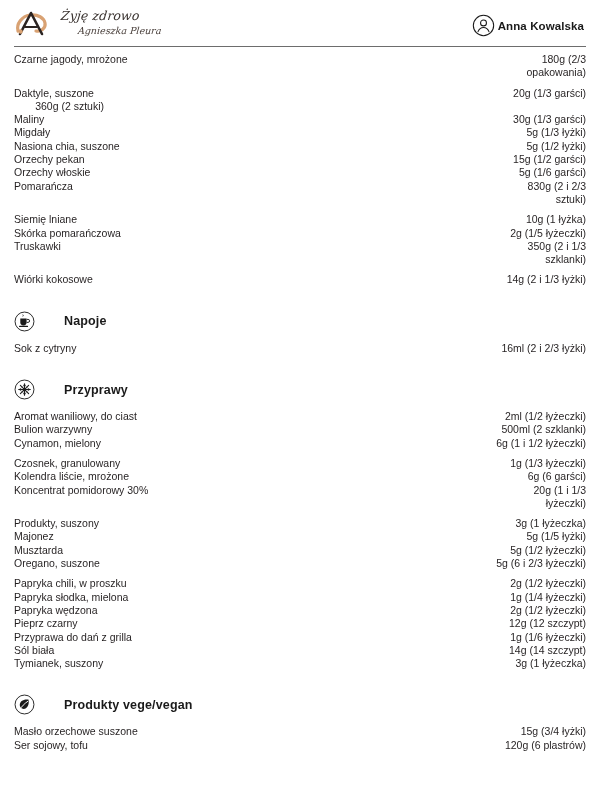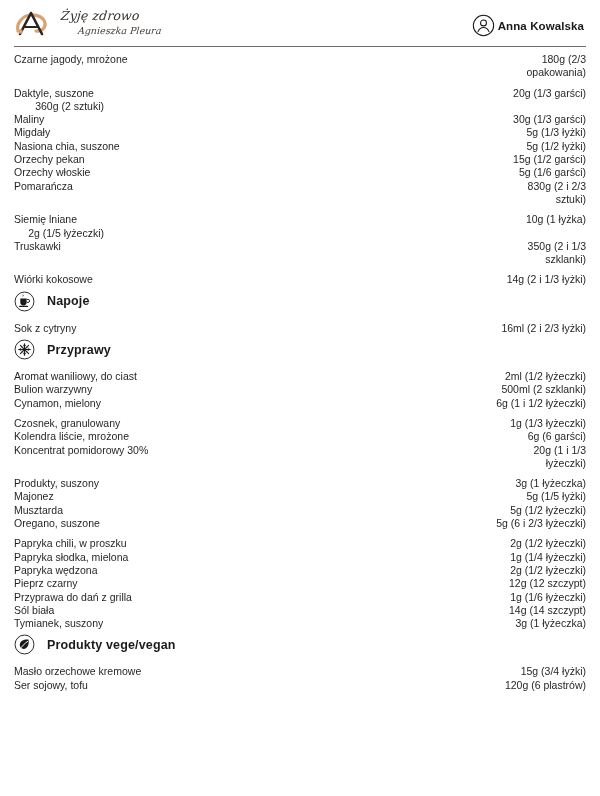--- a/index.html
+++ b/index.html
@@ -114,22 +114,22 @@
     flex: 0 0 90px;
     max-width: 90px;
     text-align: right;
     color: #231f20;
   }
 
   
   .section {
     display: flex;
     align-items: center;
-    gap: 12px;
-    margin-top: 4px;
+    gap: 29px;
+    margin-top: 24px;
     margin-bottom: 10px;
   }
   .section-icon {
     width: 21px;
     height: 21px;
     flex: none;
   }
   .section-title {
     font-size: 12.5px;
     font-weight: bold;
@@ -211,20 +211,21 @@
         <span class="label">Pomarańcza</span>
         <span class="value">830g (2 i 2/3 sztuki)</span>
       </div>
     </div>
     <div class="group">
       <div class="row">
         <span class="label">Siemię lniane</span>
         <span class="value">10g (1 łyżka)</span>
       </div>
       <div class="row">
+        <span class="label">Skórka pomarańczowa</span>
         <span class="value">2g (1/5 łyżeczki)</span>
       </div>
       <div class="row">
         <span class="label">Truskawki</span>
         <span class="value">350g (2 i 1/3 szklanki)</span>
       </div>
     </div>
     <div class="group">
       <div class="row">
         <span class="label">Wiórki kokosowe</span>
@@ -350,21 +351,21 @@
       <span class="section-icon"><svg viewBox="0 0 24 24" width="21" height="21">
           <circle cx="12" cy="12" r="10.8" fill="none" stroke="#1a1a1a" stroke-width="1.05"></circle>
           <path d="M16.8 6.6 C11 5.6 6.6 8.4 6.6 12.6 C6.6 15.2 8.4 17 11 17 C15 17 17.4 12.6 16.8 6.6 Z" fill="#1a1a1a"></path>
           <path d="M6.3 18.2 C8.6 14.4 12 10.8 16 8.2" fill="none" stroke="#ffffff" stroke-width="1.1" stroke-linecap="round"></path>
           <path d="M6.3 18.2 C8.6 14.4 12 10.8 16 8.2" fill="none" stroke="#1a1a1a" stroke-width="1.1" stroke-linecap="round" opacity="0"></path>
         </svg></span>
       <span class="section-title">Produkty vege/vegan</span>
     </div>
     <div class="group">
       <div class="row">
-        <span class="label">Masło orzechowe kremowe</span>
+        <span class="label">Masło orzechowe suszone</span>
         <span class="value">15g (3/4 łyżki)</span>
       </div>
       <div class="row">
         <span class="label">Ser sojowy, tofu</span>
         <span class="value">120g (6 plastrów)</span>
       </div>
     </div>
   </div>
 
 </body></html>

